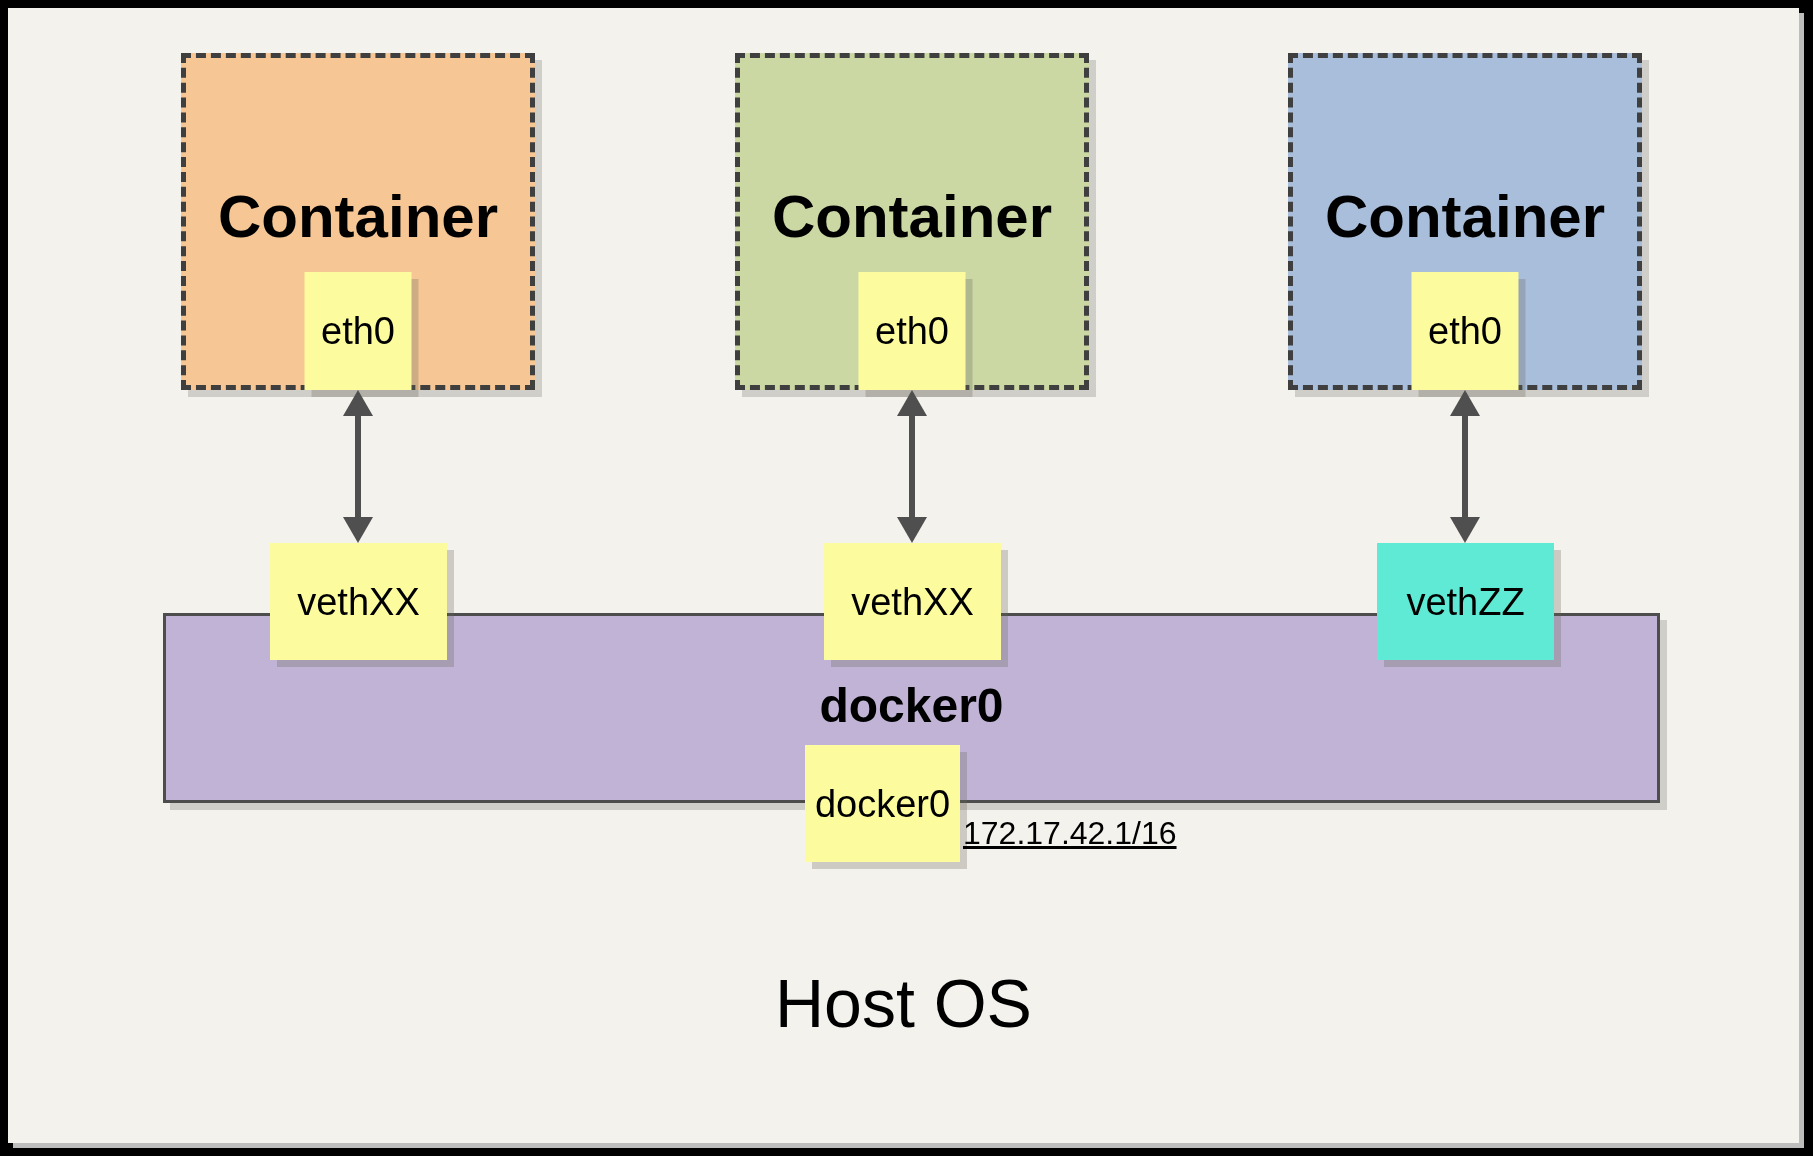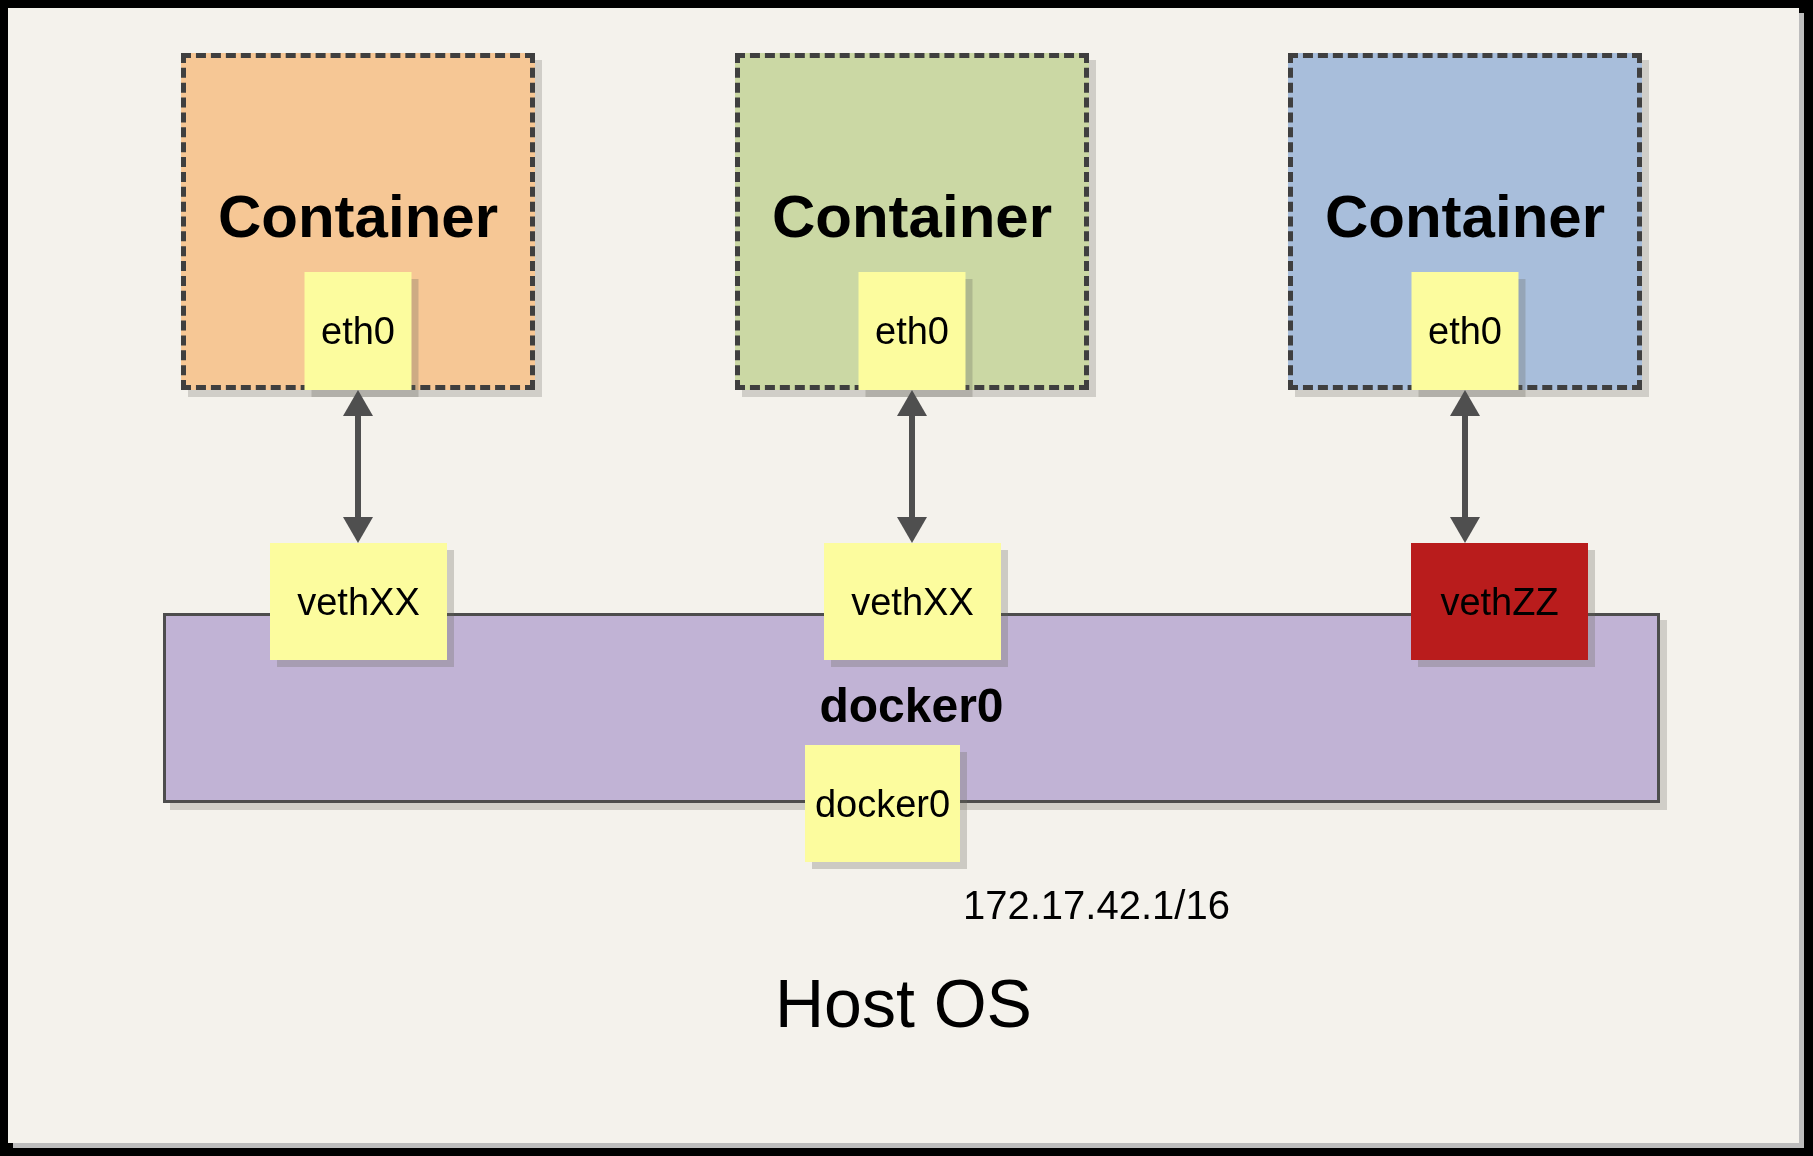--- a/index.html
+++ b/index.html
@@ -57,21 +57,21 @@
   .arrow { position:absolute; top:382px; width:30px; height:153px; z-index:2; }
   .arrow.a1 { left:335px; }
   .arrow.a2 { left:889px; }
   .arrow.a3 { left:1442px; }
   .arrow .stem { position:absolute; left:12px; top:20px; bottom:20px; width:6px; }
   .arrow .head { position:absolute; left:0; width:0; height:0;
     border-left:15px solid transparent; border-right:15px solid transparent; }
   .arrow .head.up   { top:0;    border-bottom:26px solid #4f4f4f; }
   .arrow .head.down { bottom:0; border-top:26px solid #4f4f4f; }
   
-  .ip-label { position:absolute; left:955px; top:877px; font-size:40px; line-height:1; z-index:4; }
+  .ip-label { position:absolute; left:955px; top:809px; font-size:32px; line-height:1; z-index:4;text-decoration:underline; }
   .host-label {
     position:absolute; left:0; top:945px; width:100%;
     text-align:center; font-size:68px; line-height:100px; font-weight:normal;
   }
 </style>
 </head>
 <body>
 
 <div class="frame">
   <div class="panel" style="background-color: rgb(244, 242, 236);">
@@ -112,21 +112,21 @@
       <div class="stem" style="background-color: rgb(79, 79, 79);"></div>
       <div class="head down"></div>
     </div>
 
     <div class="note veth-note v1" style="background-color: rgb(252, 252, 158);">
       <span>vethXX</span>
     </div>
     <div class="note veth-note v2" style="background-color: rgb(252, 252, 158);">
       <span>vethXX</span>
     </div>
-    <div class="note veth-note v3" style="background-color: #b91c1c; margin-left: 34px;">
+    <div class="note veth-note v3" style="background-color: #5eead4;">
       <span>vethZZ</span>
     </div>
 
     <div class="bridge" style="background-color: rgb(193, 179, 213);">
       <div class="bridge-title">docker0</div>
     </div>
 
     <div class="note docker-note" style="background-color: rgb(252, 252, 158);">
       <span>docker0</span>
     </div>

